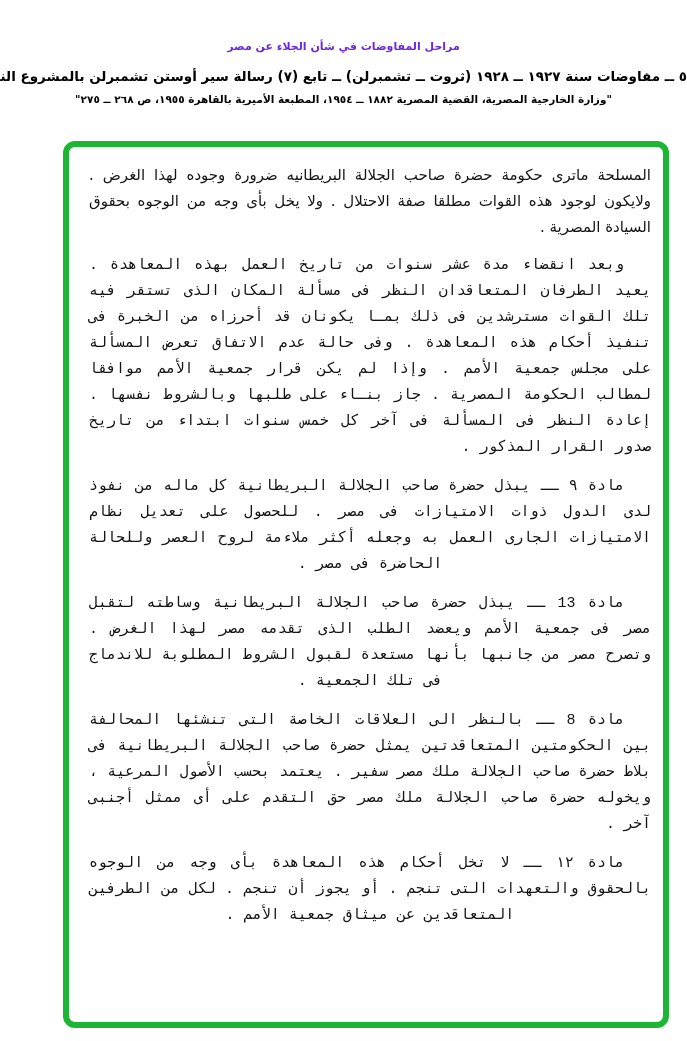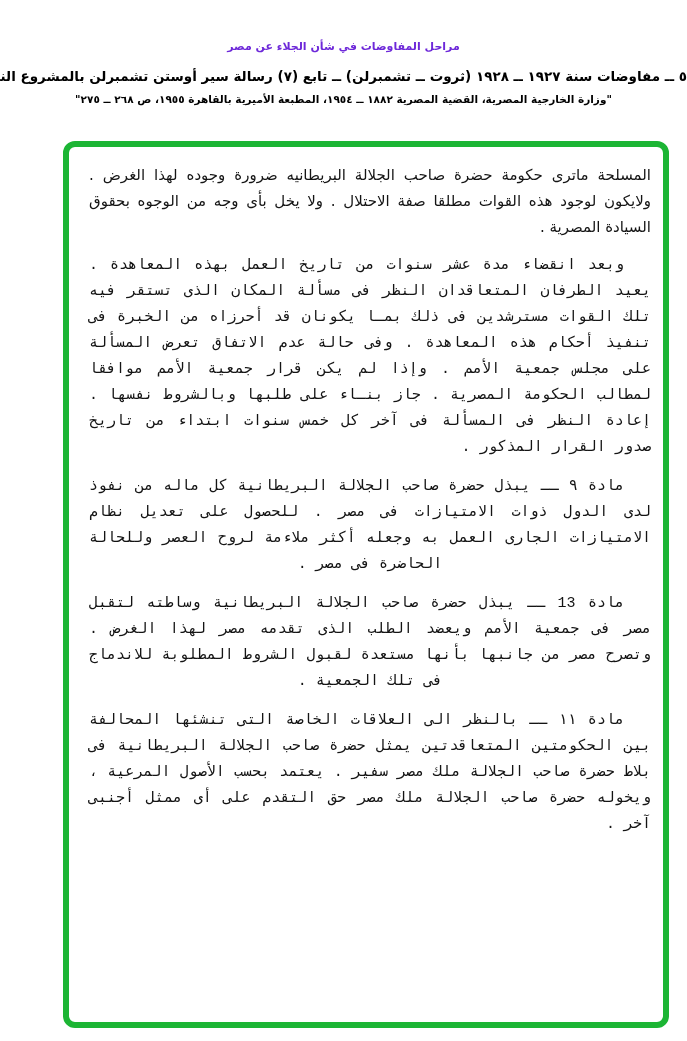--- a/index.html
+++ b/index.html
@@ -80,14 +80,15 @@
   <div class="doc-title">مراحل المفاوضات في شأن الجلاء عن مصر</div>
   <div class="doc-subtitle">٥ ــ مفاوضات سنة ١٩٢٧ ــ ١٩٢٨ (ثروت ــ تشمبرلن) ــ تابع (٧) رسالة سير أوستن تشمبرلن بالمشروع النهائي</div>
   <div class="doc-source">"وزارة الخارجية المصرية، القضية المصرية ١٨٨٢ ــ ١٩٥٤، المطبعة الأميرية بالقاهرة ١٩٥٥، ص ٢٦٨ ــ ٢٧٥"</div>
 </header>
 
 <section class="treaty-panel">
   <p>المسلحة ماترى حكومة حضرة صاحب الجلالة البريطانيه ضرورة وجوده لهذا الغرض . ولايكون لوجود هذه القوات مطلقا صفة الاحتلال . ولا يخل بأى وجه من الوجوه بحقوق السيادة المصرية .</p>
   <p class="indent">وبعد انقضاء مدة عشر سنوات من تاريخ العمل بهذه المعاهدة . يعيد الطرفان المتعاقدان النظر فى مسألة المكان الذى تستقر فيه تلك القوات مسترشدين فى ذلك بمـا يكونان قد أحرزاه من الخبرة فى تنفيذ أحكام هذه المعاهدة . وفى حالة عدم الاتفاق تعرض المسألة على مجلس جمعية الأمم . وإذا لم يكن قرار جمعية الأمم موافقا لمطالب الحكومة المصرية . جاز بنـاء على طلبها وبالشروط نفسها . إعادة النظر فى المسألة فى آخر كل خمس سنوات ابتداء من تاريخ صدور القرار المذكور .</p>
   <p class="indent center-last">مادة ٩ ــ يبذل حضرة صاحب الجلالة البريطانية كل ماله من نفوذ لدى الدول ذوات الامتيازات فى مصر . للحصول على تعديل نظام الامتيازات الجارى العمل به وجعله أكثر ملاءمة لروح العصر وللحالة الحاضرة فى مصر .</p>
   <p class="indent center-last">مادة 13 ــ يبذل حضرة صاحب الجلالة البريطانية وساطته لتقبل مصر فى جمعية الأمم ويعضد الطلب الذى تقدمه مصر لهذا الغرض . وتصرح مصر من جانبها بأنها مستعدة لقبول الشروط المطلوبة للاندماج فى تلك الجمعية .</p>
-  <p class="indent">مادة ١١ ــ بالنظر الى العلاقات الخاصة التى تنشئها المحالفة بين الحكومتين المتعاقدتين يمثل حضرة صاحب الجلالة البريطانية فى بلاط حضرة صاحب الجلالة ملك مصر سفير . يعتمد بحسب الأصول المرعية ، ويخوله حضرة صاحب الجلالة ملك مصر حق التقدم على أى ممثل أجنبى آخر .</p>
+  <p class="indent">مادة 8 ــ بالنظر الى العلاقات الخاصة التى تنشئها المحالفة بين الحكومتين المتعاقدتين يمثل حضرة صاحب الجلالة البريطانية فى بلاط حضرة صاحب الجلالة ملك مصر سفير . يعتمد بحسب الأصول المرعية ، ويخوله حضرة صاحب الجلالة ملك مصر حق التقدم على أى ممثل أجنبى آخر .</p>
+  <p class="indent center-last">مادة ١٢ ــ لا تخل أحكام هذه المعاهدة بأى وجه من الوجوه بالحقوق والتعهدات التى تنجم . أو يجوز أن تنجم . لكل من الطرفين المتعاقدين عن ميثاق جمعية الأمم .</p>
 </section>
 
 </body></html>

